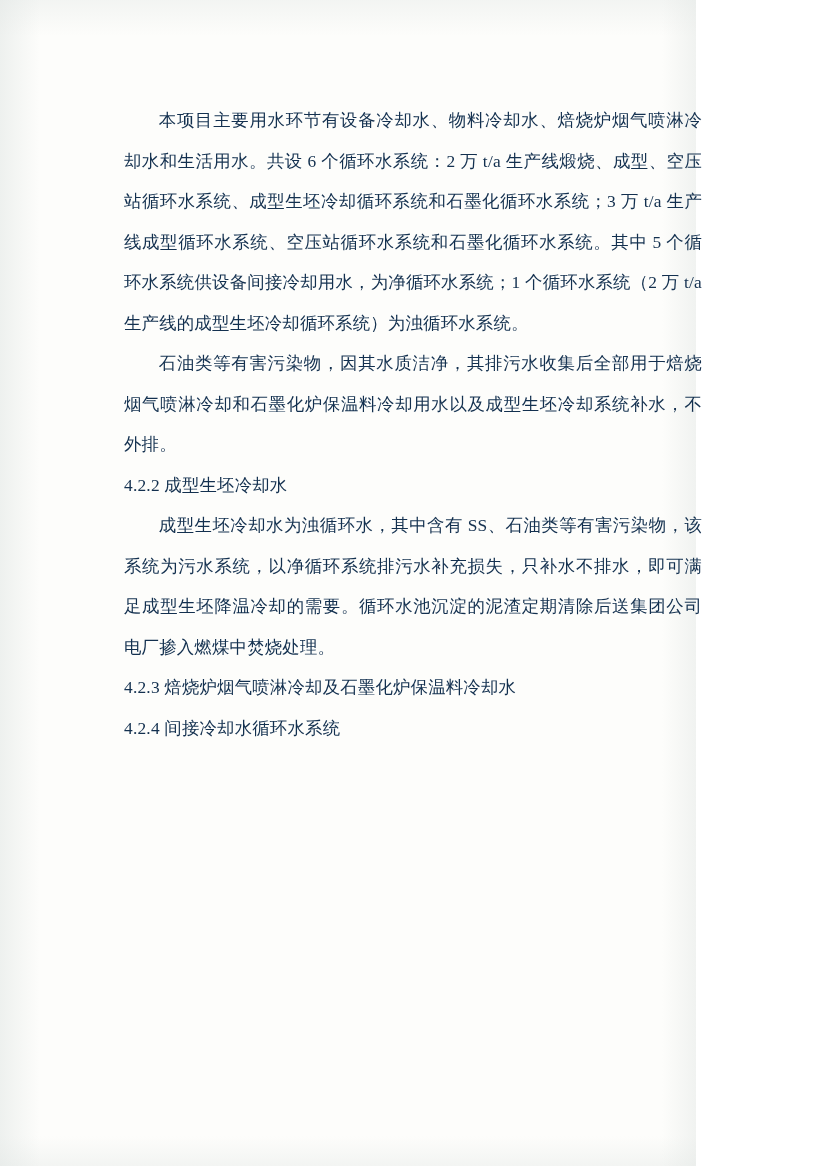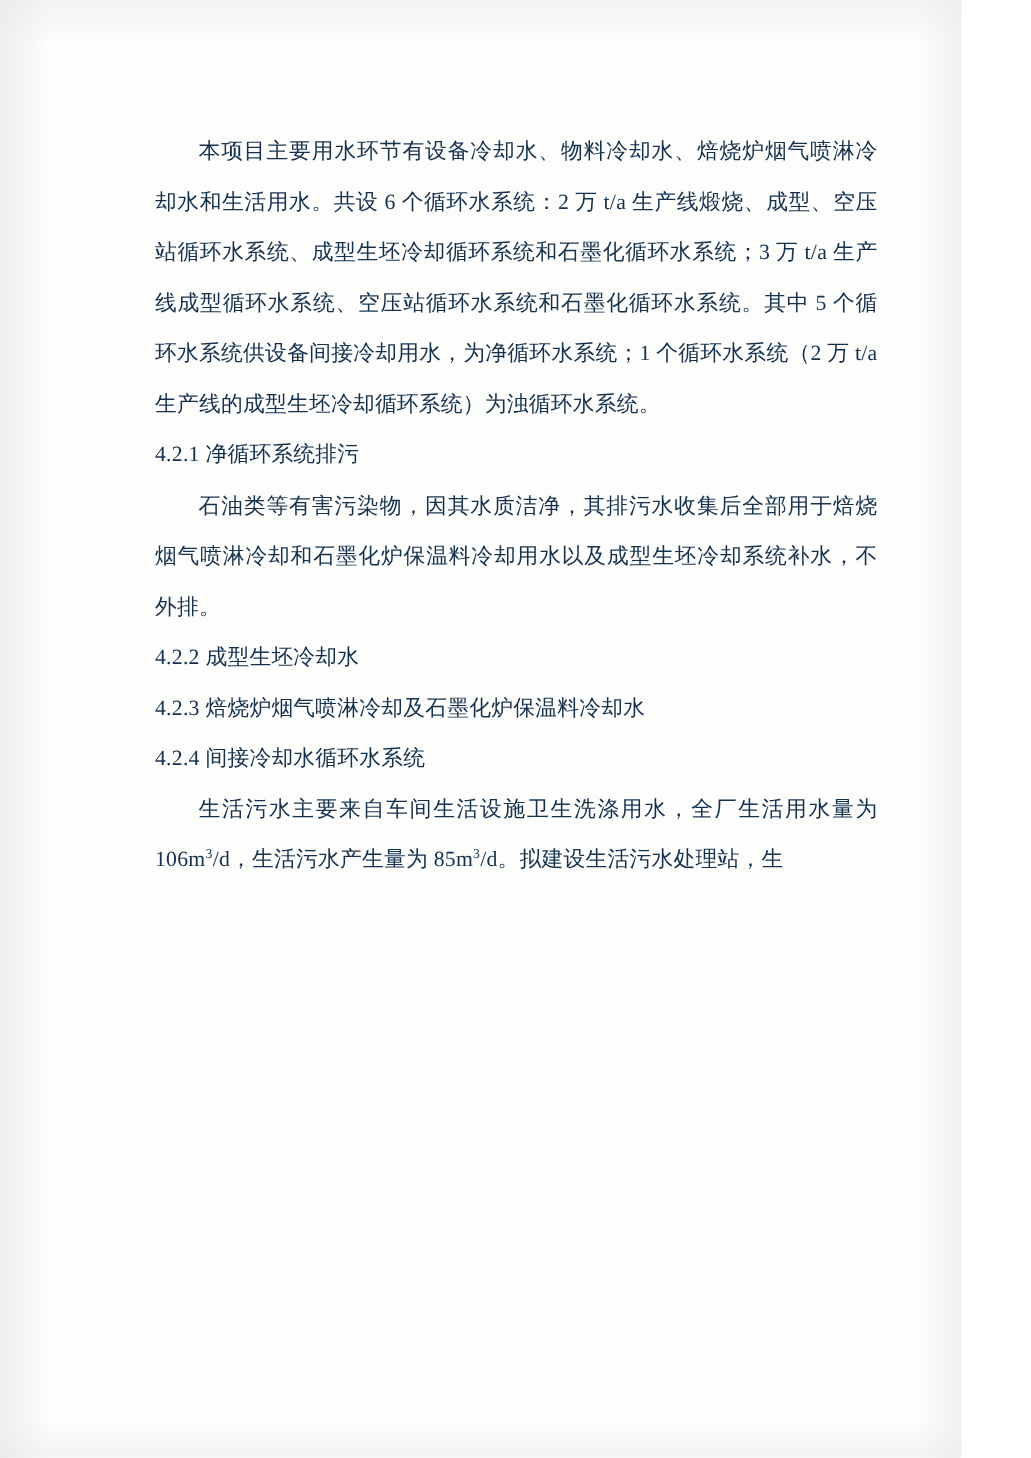--- a/index.html
+++ b/index.html
@@ -8,21 +8,21 @@
     background: #ffffff;
   }
   body {
     width: 825px;
     height: 1166px;
     overflow: hidden;
     font-family: "Liberation Serif", "DejaVu Serif", serif;
   }
   #page {
     position: relative;
-    width: 769px;
+    width: 696px;
     height: 1166px;
     background: #fdfdfb;
     box-sizing: border-box;
   }
   
   #page::before {
     content: "";
     position: absolute;
     inset: 0;
     background:
@@ -65,30 +65,29 @@
   }
 </style>
 </head>
 <body>
 
 <div id="page">
   <div id="content">
 
     <p class="para indent">本项目主要用水环节有设备冷却水、物料冷却水、焙烧炉烟气喷淋冷却水和生活用水。共设 6 个循环水系统：2 万 t/a 生产线煅烧、成型、空压站循环水系统、成型生坯冷却循环系统和石墨化循环水系统；3 万 t/a 生产线成型循环水系统、空压站循环水系统和石墨化循环水系统。其中 5 个循环水系统供设备间接冷却用水，为净循环水系统；1 个循环水系统（2 万 t/a 生产线的成型生坯冷却循环系统）为浊循环水系统。</p>
 
-    <h3 class="heading">4.2.1 净循环系统排污</h3>
 
     <p class="para indent">石油类等有害污染物，因其水质洁净，其排污水收集后全部用于焙烧烟气喷淋冷却和石墨化炉保温料冷却用水以及成型生坯冷却系统补水，不外排。</p>
 
     <h3 class="heading">4.2.2  成型生坯冷却水</h3>
 
+    <p class="para indent">成型生坯冷却水为浊循环水，其中含有 SS、石油类等有害污染物，该系统为污水系统，以净循环系统排污水补充损失，只补水不排水，即可满足成型生坯降温冷却的需要。循环水池沉淀的泥渣定期清除后送集团公司电厂掺入燃煤中焚烧处理。</p>
 
     <h3 class="heading">4.2.3 焙烧炉烟气喷淋冷却及石墨化炉保温料冷却水</h3>
 
 
     <h3 class="heading">4.2.4 间接冷却水循环水系统</h3>
 
 
 
-    <p class="para indent"><span>生活污水主要来自车间生活设施卫生洗涤用水，全厂生活用水量为 106m</span><span class="sup">3</span><span>/d，生活污水产生量为 85m</span><span class="sup">3</span><span>/d。拟建设生活污水处理站，生</span></p>
 
   </div>
 </div>
 
 </body></html>

